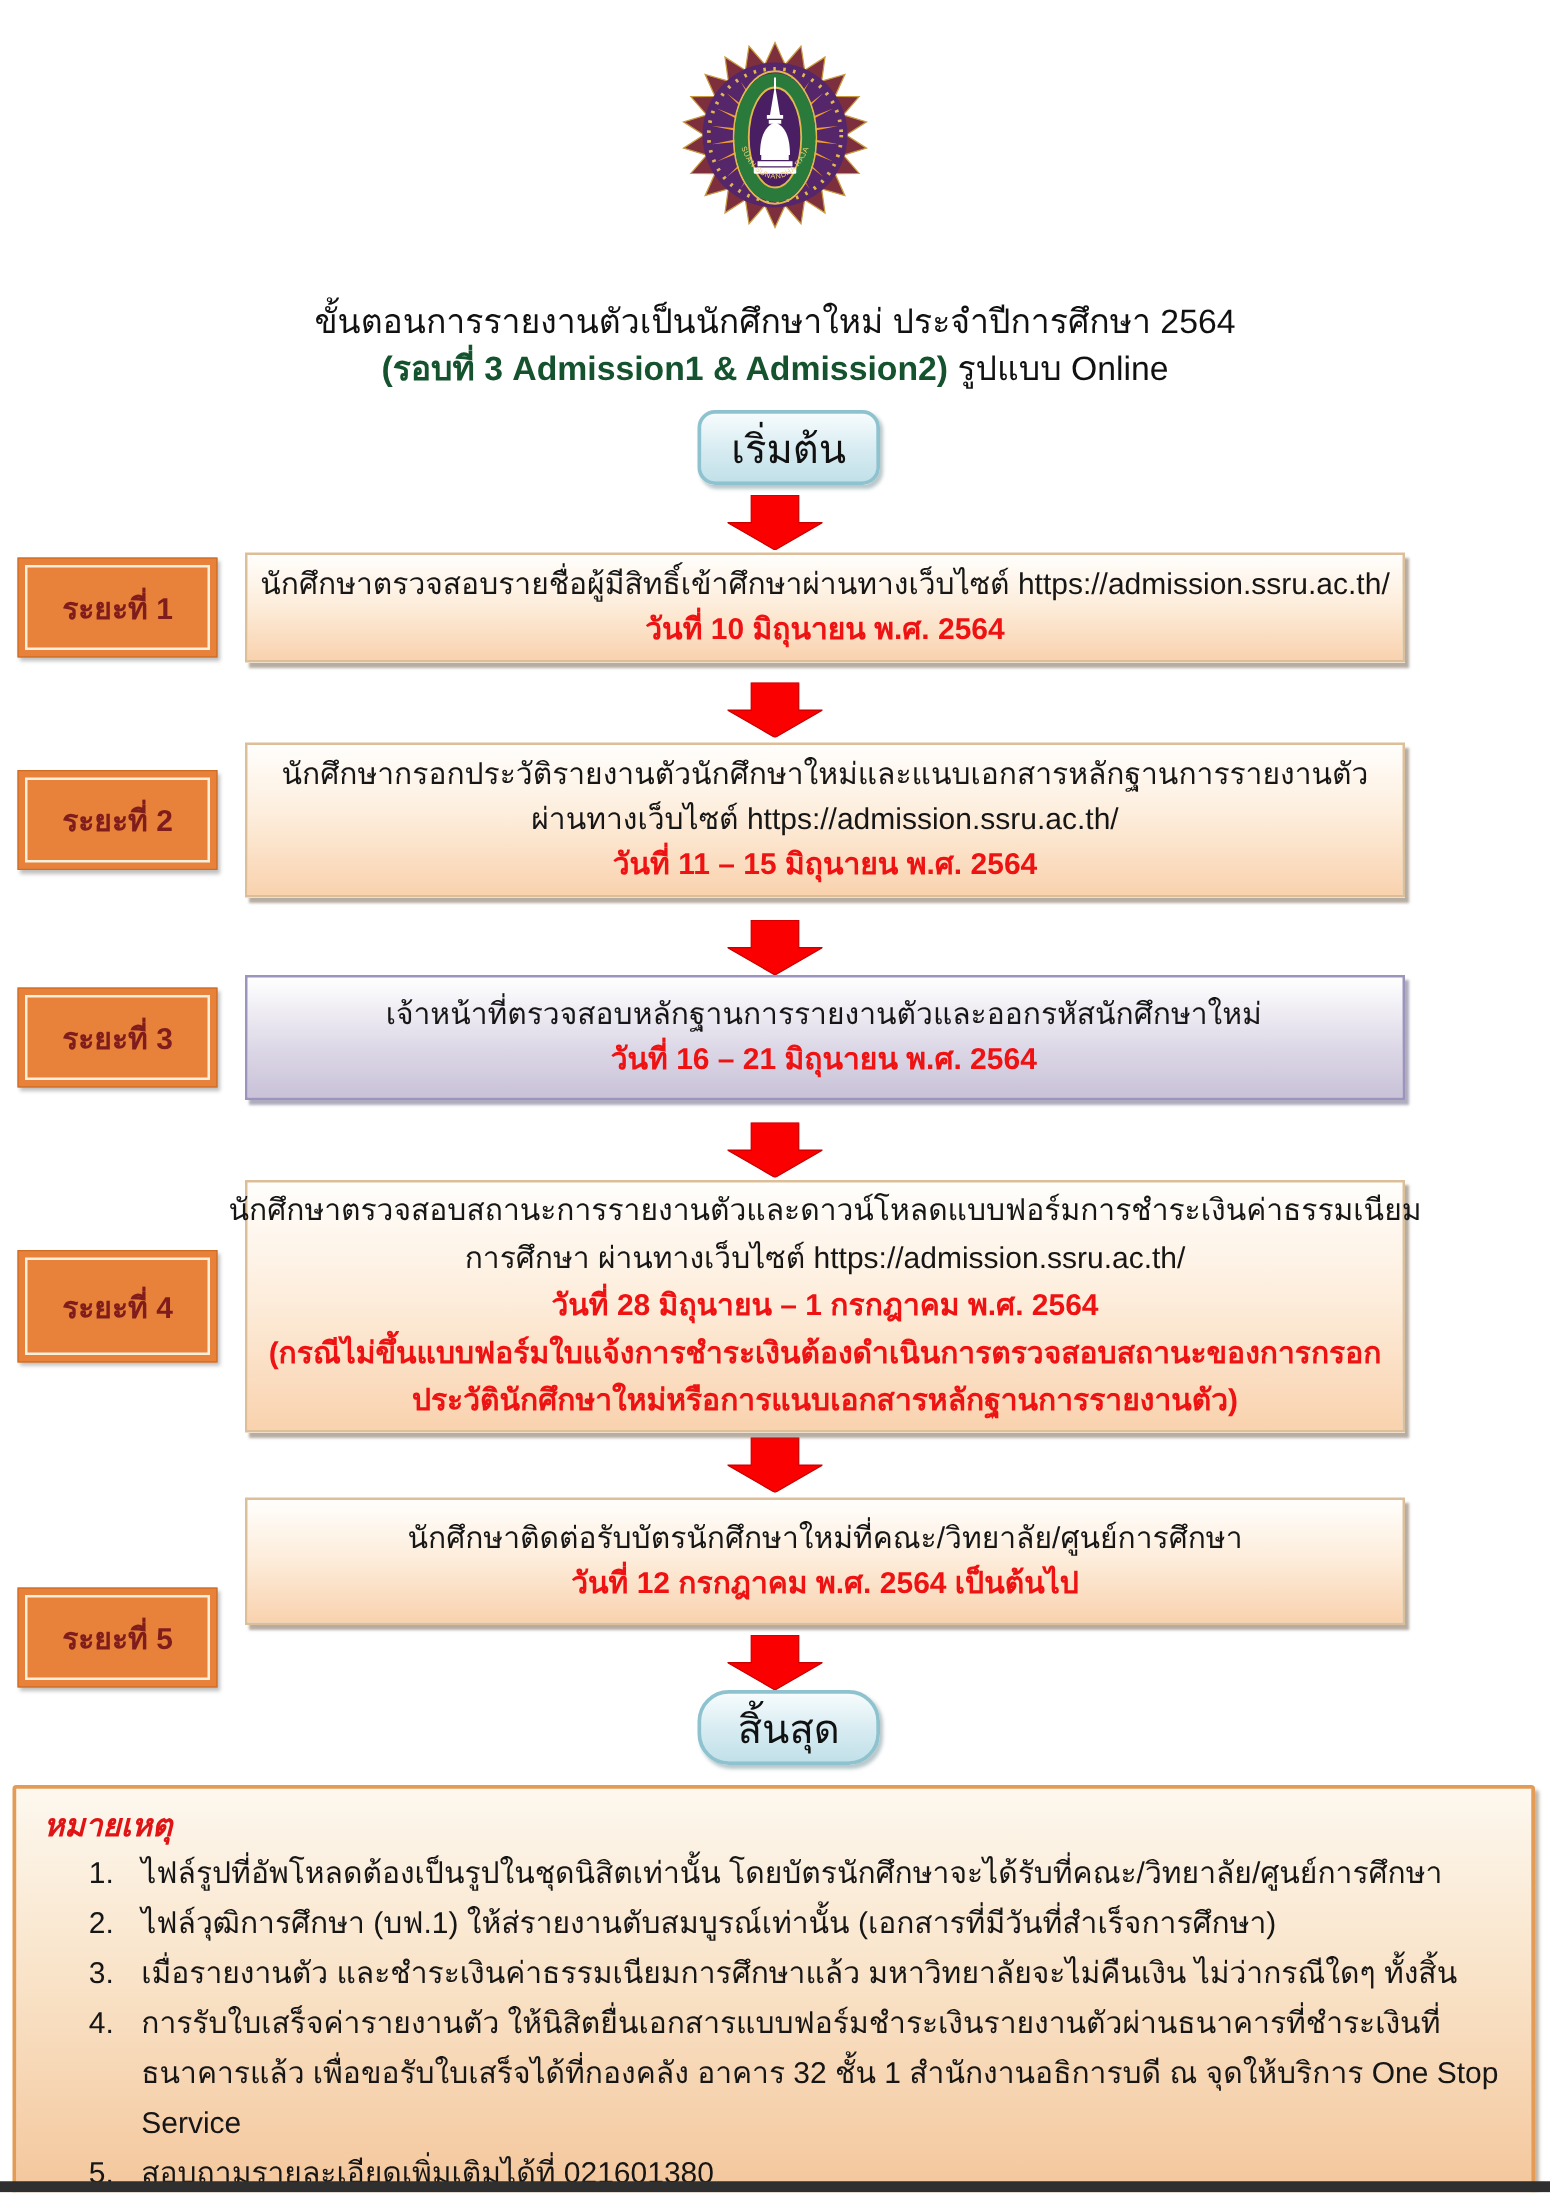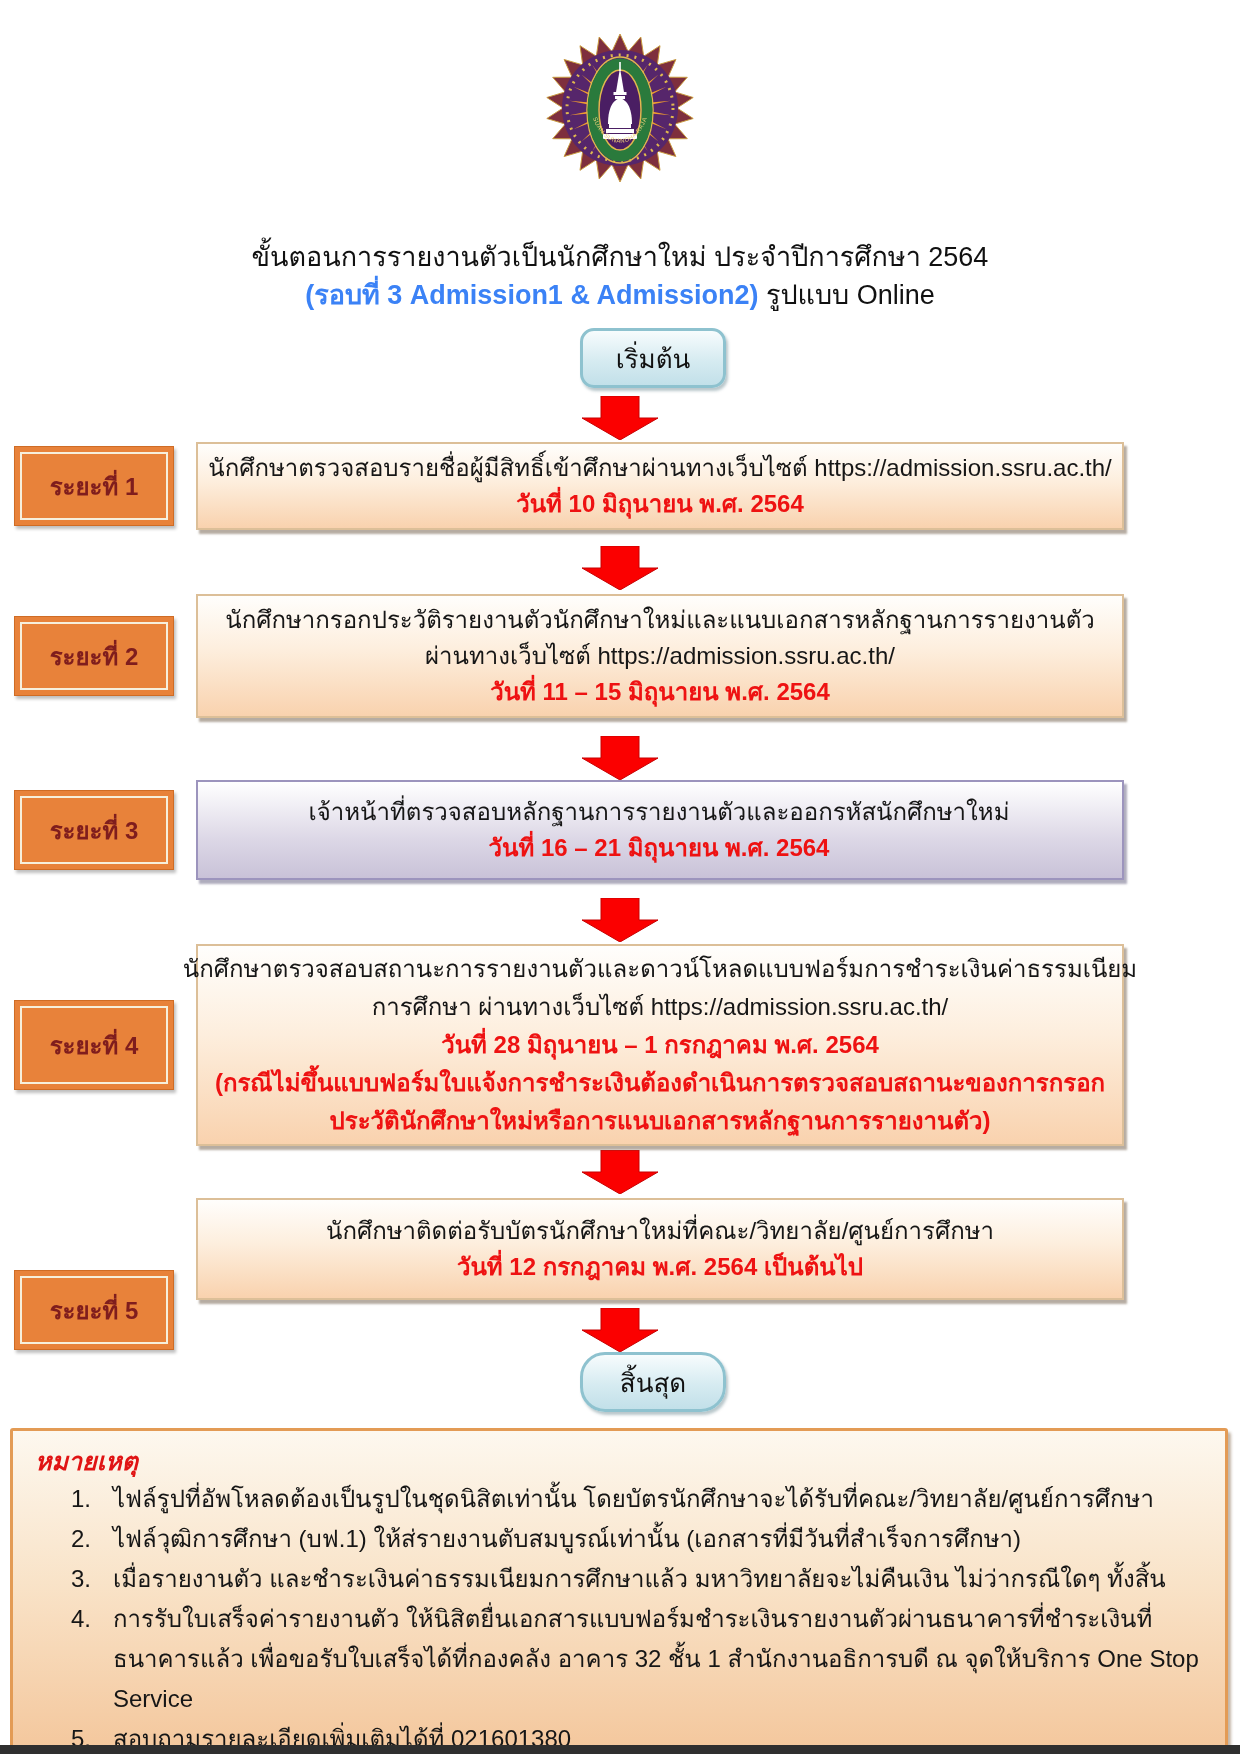--- a/index.html
+++ b/index.html
@@ -6,27 +6,27 @@
   .page{position:relative;width:1240px;height:1754px;background:#ffffff;overflow:hidden;
         font-family:"Liberation Sans","DejaVu Sans",sans-serif;color:#1a1a1a;}
 
   
   .logo{position:absolute;left:545px;top:16px;width:150px;height:188px;}
 
   
   .title{position:absolute;left:0;top:238px;width:1240px;text-align:center;}
   .title .t1{font-size:27px;line-height:38px;color:#111;}
   .title .t2{font-size:27px;line-height:38px;}
-  .title .t2 .red{color:#3b82f6;font-weight:600;}
+  .title .t2 .red{color:#14532d;font-weight:600;}
   .title .t2 .blk{color:#111;}
 
   
-  .node{position:absolute;left:580px;width:140px;height:54px;border:3px solid #8ec2cf;border-radius:14px;
+  .node{position:absolute;left:558px;width:140px;height:54px;border:3px solid #8ec2cf;border-radius:14px;
         background:linear-gradient(180deg,#f7fcfd,#d6ebf1 55%,#c2e0e9);
-        display:flex;align-items:center;justify-content:center;font-size:26px;color:#111;
+        display:flex;align-items:center;justify-content:center;font-size:32px;color:#111;
         box-shadow:2px 3px 3px rgba(100,130,140,.45);}
   .node-start{top:328px;}
   .node-end{top:1352px;border-radius:25px;}
 
   
   .arrow{position:absolute;left:582px;width:76px;height:44px;}
 
   
   .step-label{position:absolute;left:14px;width:160px;background:#e8823a;border:1px solid #cf6c25;
               padding:5px;box-sizing:border-box;box-shadow:2px 3px 3px rgba(0,0,0,.25);}

